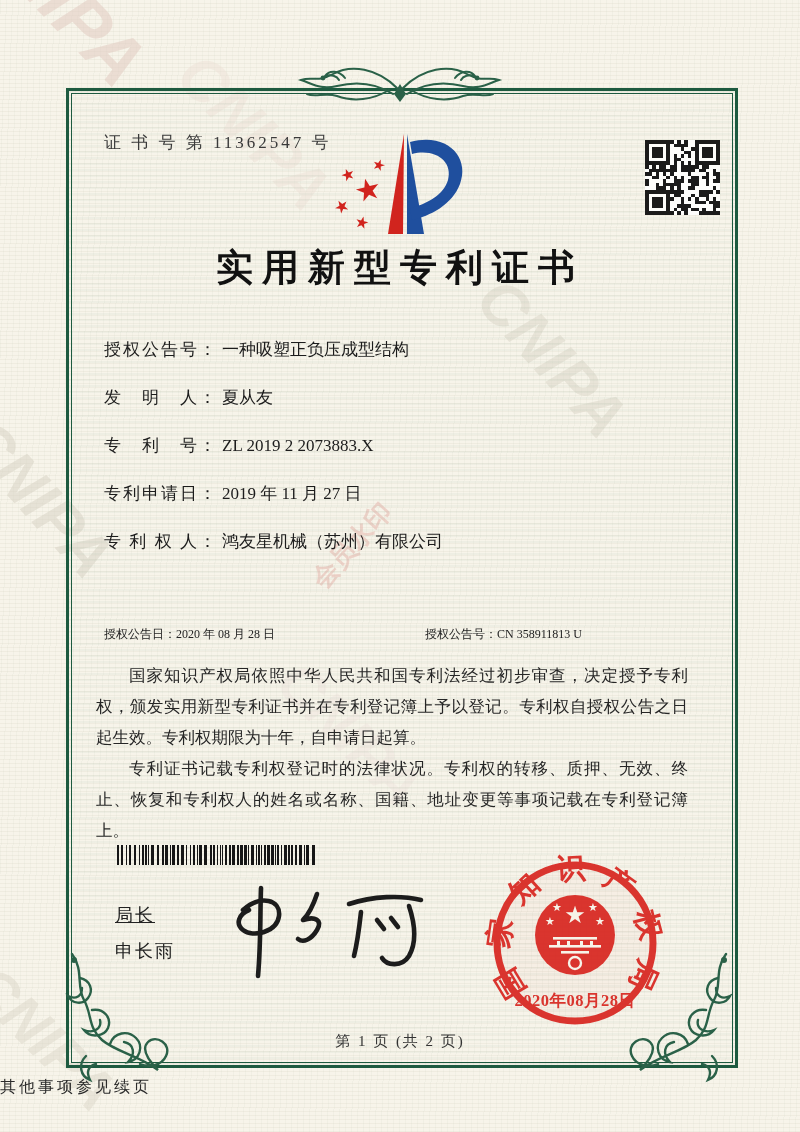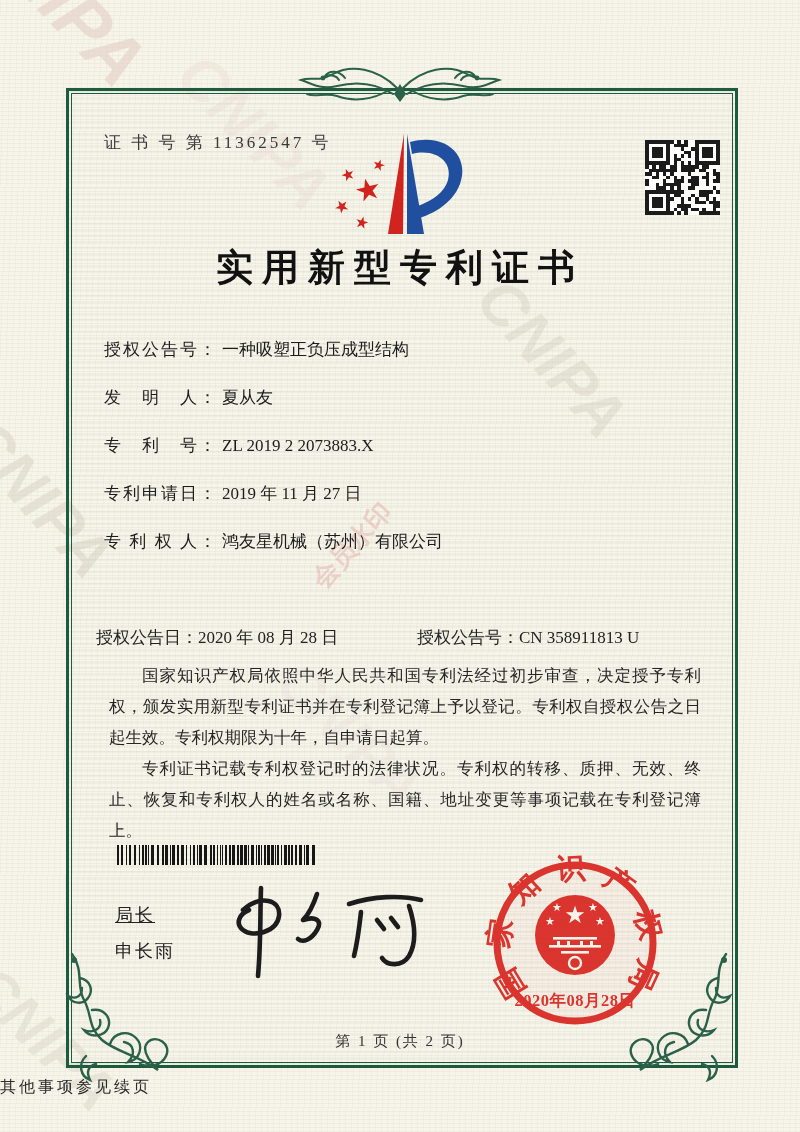--- a/index.html
+++ b/index.html
@@ -23,23 +23,23 @@
   .content{position:absolute;inset:0;z-index:4;padding-left:32px;}
   .cert-no{position:absolute;left:104px;top:131px;font-size:17px;letter-spacing:3px;color:#3a3a3a;}
   .logo{position:absolute;left:328px;top:128px;width:152px;height:112px;}
   .qr{position:absolute;left:645px;top:140px;width:75px;height:75px;background:#fdfdfb;}
   .title{position:absolute;left:0;top:243px;width:100%;text-align:center;
          font-size:37px;font-weight:bold;letter-spacing:9px;color:#111;}
   .fields{position:absolute;left:104px;top:338px;width:600px;font-size:17px;color:#1c1c1c;}
   .frow{height:48px;white-space:nowrap;}
   .flabel{display:inline-block;width:112px;text-align:justify;text-align-last:justify;}
   .fval{padding-left:6px;text-align:right;}
-  .grant{position:absolute;left:96px;top:626px;width:600px;font-size:17px;white-space:nowrap;}
+  .grant{position:absolute;left:104px;top:626px;width:600px;font-size:12px;white-space:nowrap;}
   .grant .g2{position:absolute;left:321px;top:0;}
-  .paras{position:absolute;left:109px;top:660px;width:592px;font-size:16.5px;
+  .paras{position:absolute;left:96px;top:660px;width:592px;font-size:16.5px;
          line-height:31px;text-align:justify;color:#262626;}
   .paras p{margin:0;text-indent:2em;}
   .barcode{position:absolute;left:115px;top:845px;width:205px;height:20px;}
   .sig-title{position:absolute;left:115px;top:903px;font-size:18px;letter-spacing:2px;color:#222;text-decoration:underline;}
   .sig-name{position:absolute;left:115px;top:939px;font-size:18px;letter-spacing:2px;color:#222;}
   .sig-script{position:absolute;left:225px;top:880px;width:215px;height:112px;}
   .seal{position:absolute;left:483px;top:851px;width:184px;height:184px;z-index:5;}
   .pagenum{position:absolute;left:0;top:1032px;width:100%;text-align:center;
            font-size:15px;letter-spacing:2px;color:#333;}
   .footnote{position:absolute;left:0;top:1077px;width:100%;

